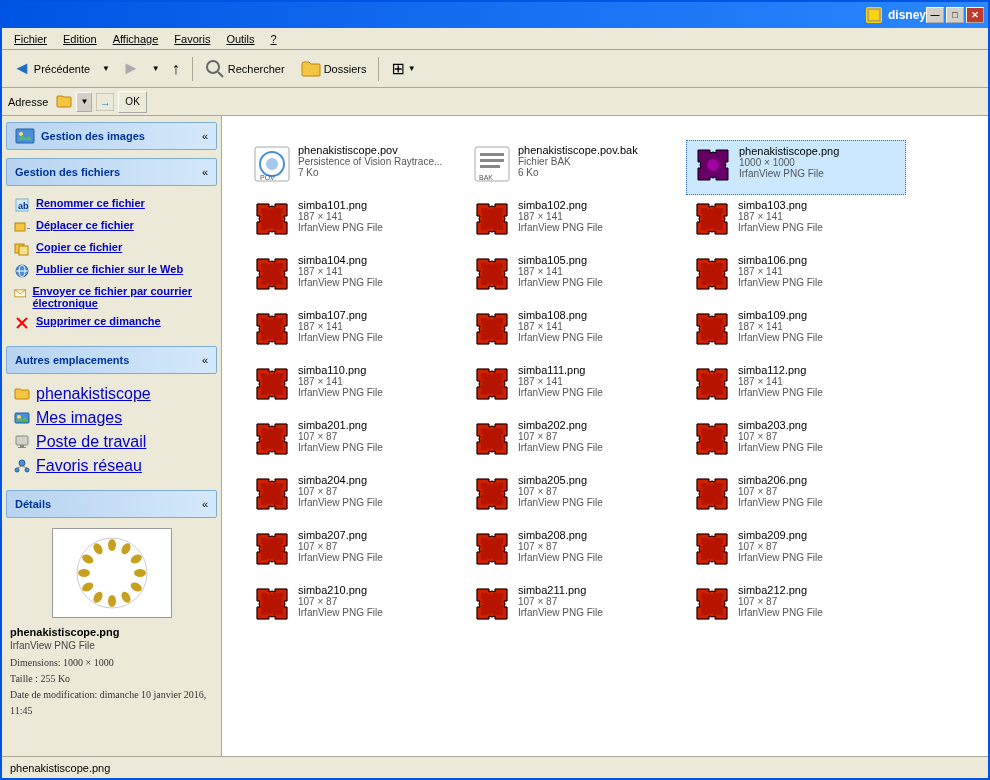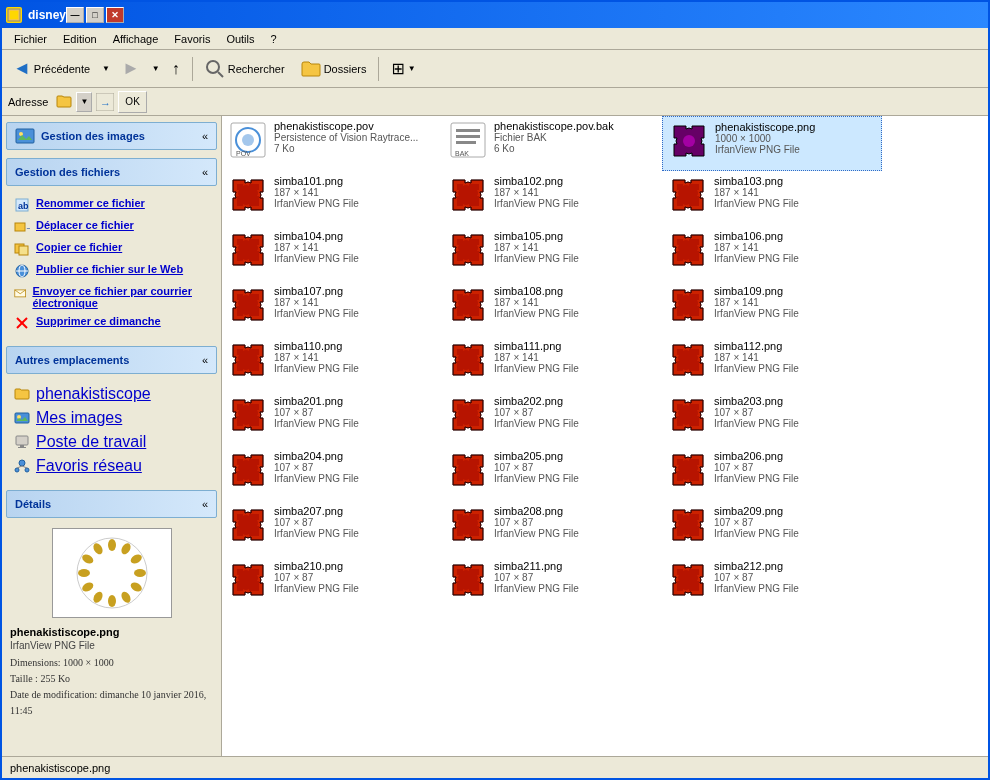--- a/index.html
+++ b/index.html
@@ -1,29 +1,29 @@
 <!DOCTYPE html>
 <html><head>
   <meta charset="utf-8">
   <style>
     * { margin: 0; padding: 0; box-sizing: border-box; }
     body { font-family: 'Tahoma', 'Arial', sans-serif; font-size: 11px; background: #d4d0c8; width: 990px; height: 780px; overflow: hidden; }
 
     
     .window { width: 990px; height: 780px; border: 2px solid #0054e3; background: #ece9d8; display: flex; flex-direction: column; }
-    .title-bar { background: linear-gradient(to right, #0054e3, #2b88ff); height: 26px; display: flex; align-items: center; justify-content: flex-start; padding: 0 4px; flex-shrink: 0; }
+    .title-bar { background: linear-gradient(to right, #0054e3, #2b88ff); height: 26px; display: flex; align-items: center; justify-content: flex-end; padding: 0 4px; flex-shrink: 0; }
     .title-text { color: white; font-weight: bold; font-size: 12px; display: flex; align-items: center; gap: 6px; }
     .title-icon { width: 16px; height: 16px; background: #ffd700; border-radius: 2px; font-size: 10px; display: flex; align-items: center; justify-content: center; }
     .window-controls { display: flex; gap: 2px; }
     .win-btn { width: 18px; height: 16px; background: #d4d0c8; border: 1px outset #fff; font-size: 9px; display: flex; align-items: center; justify-content: center; cursor: pointer; color: #000; font-weight: bold; }
     .win-btn.close { background: #c0392b; color: white; }
 
     
     .menu-bar { background: #ece9d8; height: 22px; display: flex; align-items: center; padding: 0 4px; border-bottom: 1px solid #aca899; flex-shrink: 0; }
-    .menu-item { padding: 2px 8px; font-size: 11px; cursor: pointer; }
+    .menu-item { padding: 2px 8px; font-size: 11px; cursor: pointer; text-decoration: underline; }
 
     
     .toolbar { background: #ece9d8; height: 38px; display: flex; align-items: center; padding: 2px 4px; border-bottom: 1px solid #aca899; flex-shrink: 0; gap: 2px; }
     .tb-btn { display: flex; align-items: center; gap: 3px; padding: 3px 6px; background: #ece9d8; border: 1px solid transparent; cursor: pointer; font-size: 11px; height: 30px; }
     .tb-arrow { display: flex; align-items: center; padding: 3px 2px; background: #ece9d8; border: 1px solid transparent; cursor: pointer; height: 30px; font-size: 8px; }
     .tb-sep { width: 1px; height: 24px; background: #aca899; margin: 0 3px; }
 
     
     .address-bar { background: #ece9d8; height: 28px; display: flex; align-items: center; padding: 2px 6px; border-bottom: 1px solid #aca899; flex-shrink: 0; gap: 4px; }
     .addr-label { font-size: 11px; color: #000; padding-right: 4px; }
@@ -44,21 +44,21 @@
     .panel-link { padding: 3px 4px; cursor: pointer; color: #0000cc; text-decoration: underline; font-size: 16px; display: flex; align-items: center; gap: 6px; }
 
     
     .details-panel { padding: 6px 8px; }
     .details-thumb { width: 120px; height: 90px; border: 1px solid #999; background: #fff; margin: 0 auto 8px auto; display: flex; align-items: center; justify-content: center; overflow: hidden; }
     .details-filename { font-weight: bold; font-size: 11px; margin-bottom: 2px; }
     .details-type { font-size: 10px; color: #444; margin-bottom: 4px; }
     .details-meta { font-size: 10px; color: #333; line-height: 1.6; font-family: Liberation Serif, serif; }
 
     
-    .file-list { flex: 1; overflow-y: auto; background: white; padding: 0; display: flex; flex-wrap: wrap; align-content: flex-start; gap: 0; }
+    .file-list { flex: 1; overflow-y: auto; background: white; padding: 24px; display: flex; flex-wrap: wrap; align-content: flex-start; gap: 0; }
     .file-item { width: 220px; height: 55px; display: flex; align-items: flex-start; padding: 4px 6px; cursor: pointer; gap: 6px; }
     .file-item.selected { background: #cce8ff; border: 1px dotted #316ac5; }
     .file-thumb { width: 40px; height: 40px; flex-shrink: 0; display: flex; align-items: center; justify-content: center; overflow: hidden; position: relative; }
     .file-info { flex: 1; min-width: 0; }
     .file-name { font-size: 11px; font-weight: normal; color: #000; white-space: nowrap; overflow: hidden; text-overflow: ellipsis; }
     .file-detail { font-size: 10px; color: #555; }
 
     
     ::-webkit-scrollbar { width: 16px; }
     ::-webkit-scrollbar-track { background: #f0f0e8; border: 1px inset #999; }

